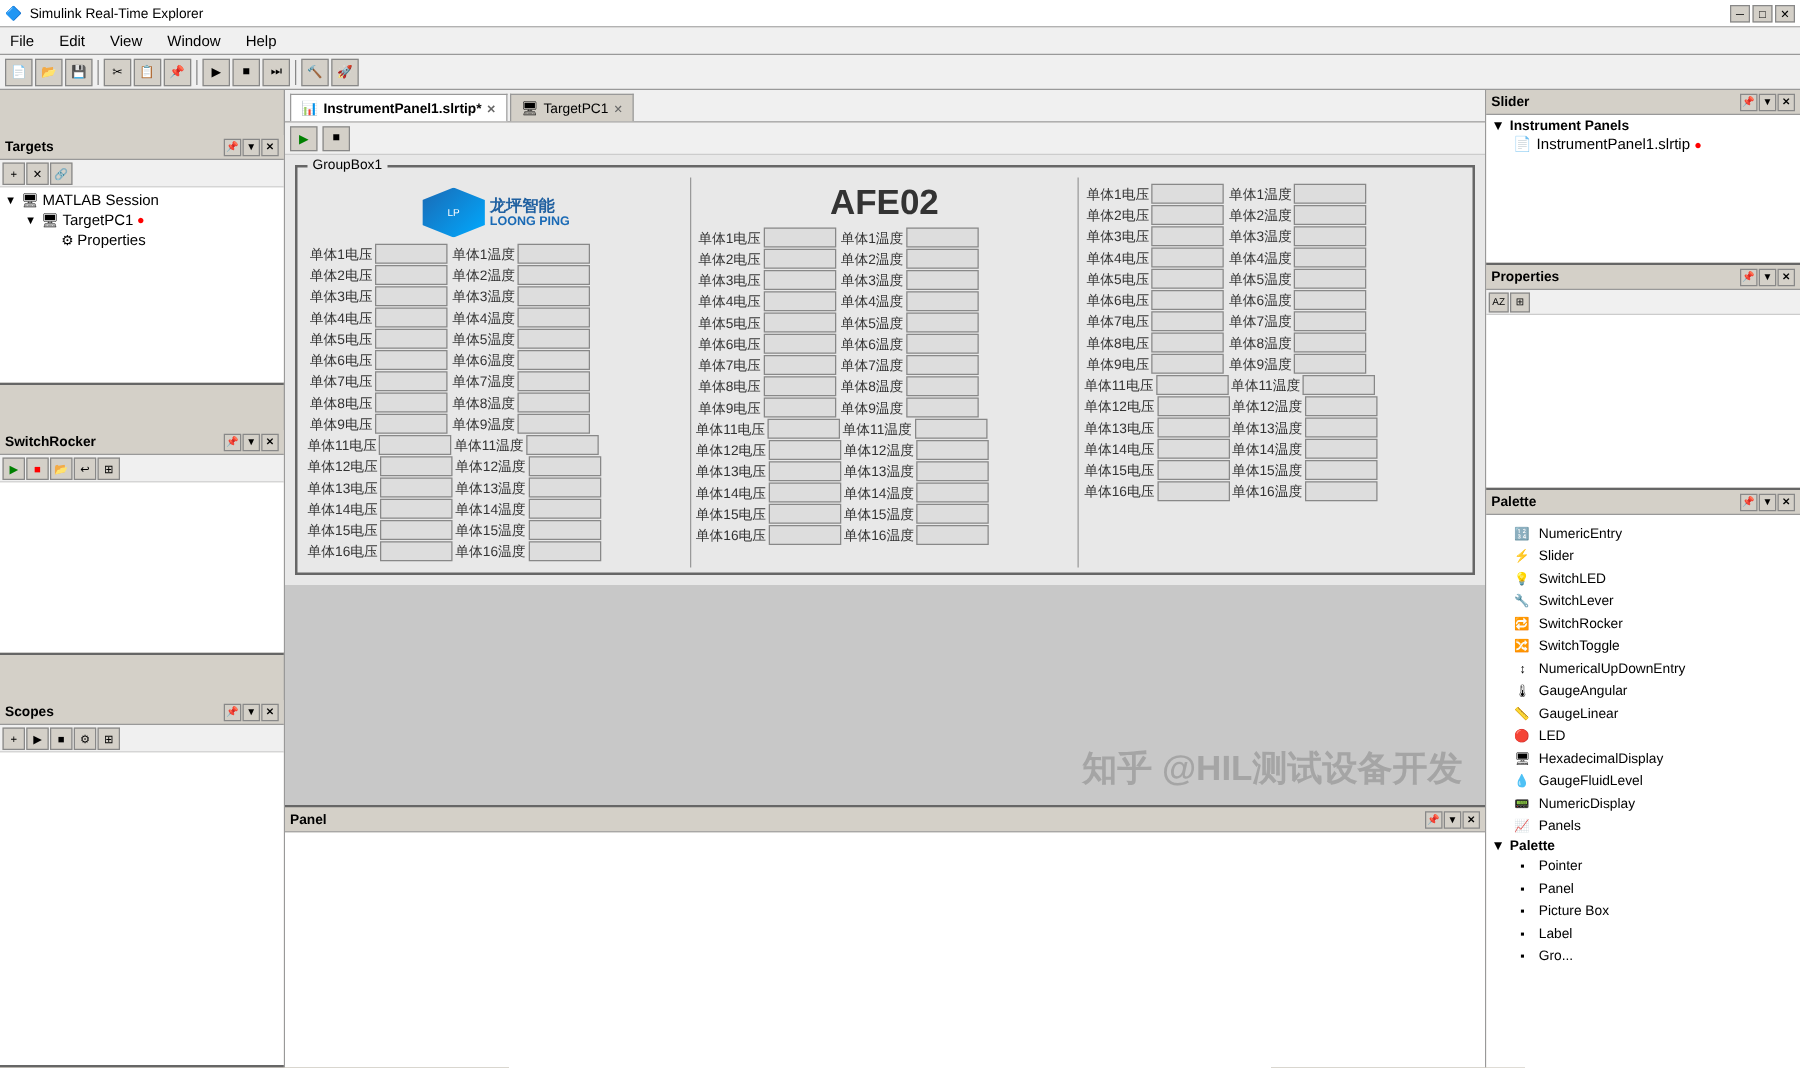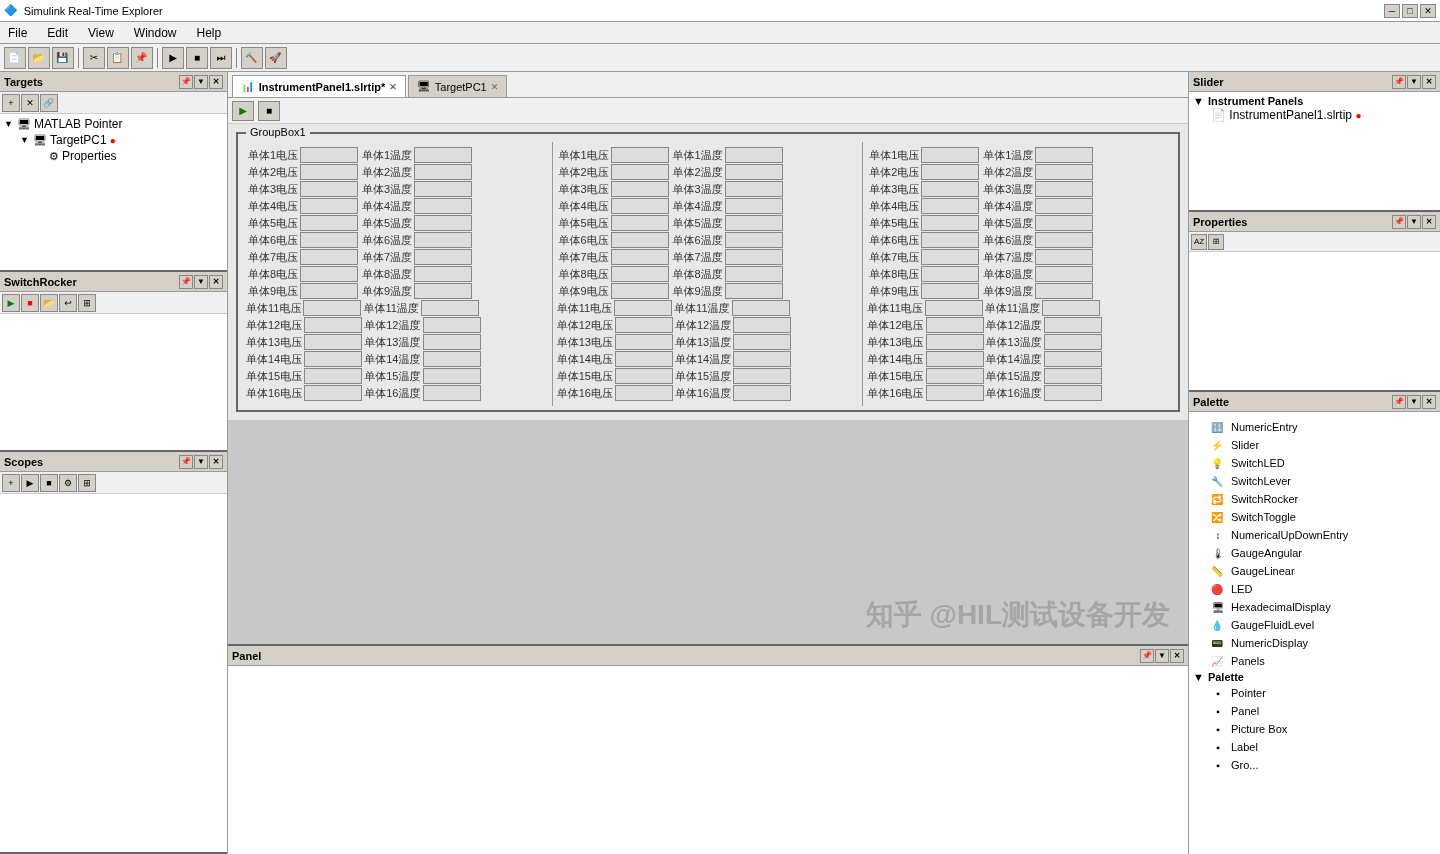--- a/index.html
+++ b/index.html
@@ -63,20 +63,21 @@
       width: 228px;
       display: flex;
       flex-direction: column;
       border-right: 1px solid #999;
     }
 
     .panel-section {
       display: flex;
       flex-direction: column;
       border-bottom: 2px solid #666;
+      margin-top: 36px;
     }
 
     .panel-header {
       background: #d4d0c8;
       height: 20px;
       display: flex;
       align-items: center;
       justify-content: space-between;
       padding: 0 4px;
       border-bottom: 1px solid #999;
@@ -396,21 +397,21 @@
       </div>
       <div class="panel-toolbar">
         <div class="tb-btn" style="width:18px;height:18px;font-size:9px;">+</div>
         <div class="tb-btn" style="width:18px;height:18px;font-size:9px;">✕</div>
         <div class="tb-btn" style="width:18px;height:18px;font-size:9px;">🔗</div>
       </div>
       <div class="tree-area">
         <div class="tree-item">
           <span class="tree-expand">▼</span>
           <span class="tree-icon">🖥</span>
-          <span>MATLAB Pointer</span>
+          <span>MATLAB Session</span>
         </div>
         <div class="tree-sub">
           <div class="tree-item">
             <span class="tree-expand">▼</span>
             <span class="tree-icon">🖥</span>
             <span>TargetPC1</span>
             <span style="color:red;font-size:10px;">●</span>
           </div>
           <div class="tree-sub">
             <div class="tree-item">
@@ -486,20 +487,27 @@
         <div class="inst-btn">■</div>
       </div>
       <div class="inst-content">
         <div class="instrument-panel">
           <div class="group-box">
             <span class="group-label">GroupBox1</span>
             <div class="afe-grid">
 
               <div class="afe-section">
 
+                <div class="logo-area">
+                  <div style="width:50px;height:40px;background:linear-gradient(135deg,#1a6ab5,#00aaff);clip-path:polygon(50% 0%, 100% 25%, 100% 75%, 50% 100%, 0% 75%, 0% 25%);display:flex;align-items:center;justify-content:center;color:white;font-size:8px;">LP</div>
+                  <div>
+                    <div class="logo-blue">龙坪智能</div>
+                    <div style="color:#1a6ab5;font-size:10px;font-weight:bold;">LOONG PING</div>
+                  </div>
+                </div>
 
                 <div id="afe01-rows">
                     <div style="display: flex; align-items: center; gap: 2px; margin: 1px 0px;">
                       <span style="font-size: 11px; color: rgb(51, 51, 51); white-space: nowrap; min-width: 52px; text-align: right;">单体1电压</span>
                       <input type="text" style="width: 58px; height: 16px; border: 1px solid rgb(136, 136, 136); background: rgb(221, 221, 221); font-size: 10px;">
                       <span style="font-size: 11px; color: rgb(51, 51, 51); white-space: nowrap; min-width: 52px; text-align: right;">单体1温度</span>
                       <input type="text" style="width: 58px; height: 16px; border: 1px solid rgb(136, 136, 136); background: rgb(221, 221, 221); font-size: 10px;">
                     </div>
                     <div style="display: flex; align-items: center; gap: 2px; margin: 1px 0px;">
                       <span style="font-size: 11px; color: rgb(51, 51, 51); white-space: nowrap; min-width: 52px; text-align: right;">单体2电压</span>
@@ -582,20 +590,21 @@
                     <div style="display: flex; align-items: center; gap: 2px; margin: 1px 0px;">
                       <span style="font-size: 11px; color: rgb(51, 51, 51); white-space: nowrap; min-width: 52px; text-align: right;">单体16电压</span>
                       <input type="text" style="width: 58px; height: 16px; border: 1px solid rgb(136, 136, 136); background: rgb(221, 221, 221); font-size: 10px;">
                       <span style="font-size: 11px; color: rgb(51, 51, 51); white-space: nowrap; min-width: 52px; text-align: right;">单体16温度</span>
                       <input type="text" style="width: 58px; height: 16px; border: 1px solid rgb(136, 136, 136); background: rgb(221, 221, 221); font-size: 10px;">
                     </div>
                   </div>
               </div>
 
               <div class="afe-section">
+                <div class="afe-title">AFE02</div>
                 <div id="afe02-rows">
                     <div style="display: flex; align-items: center; gap: 2px; margin: 1px 0px;">
                       <span style="font-size: 11px; color: rgb(51, 51, 51); white-space: nowrap; min-width: 52px; text-align: right;">单体1电压</span>
                       <input type="text" style="width: 58px; height: 16px; border: 1px solid rgb(136, 136, 136); background: rgb(221, 221, 221); font-size: 10px;">
                       <span style="font-size: 11px; color: rgb(51, 51, 51); white-space: nowrap; min-width: 52px; text-align: right;">单体1温度</span>
                       <input type="text" style="width: 58px; height: 16px; border: 1px solid rgb(136, 136, 136); background: rgb(221, 221, 221); font-size: 10px;">
                     </div>
                     <div style="display: flex; align-items: center; gap: 2px; margin: 1px 0px;">
                       <span style="font-size: 11px; color: rgb(51, 51, 51); white-space: nowrap; min-width: 52px; text-align: right;">单体2电压</span>
                       <input type="text" style="width: 58px; height: 16px; border: 1px solid rgb(136, 136, 136); background: rgb(221, 221, 221); font-size: 10px;">

